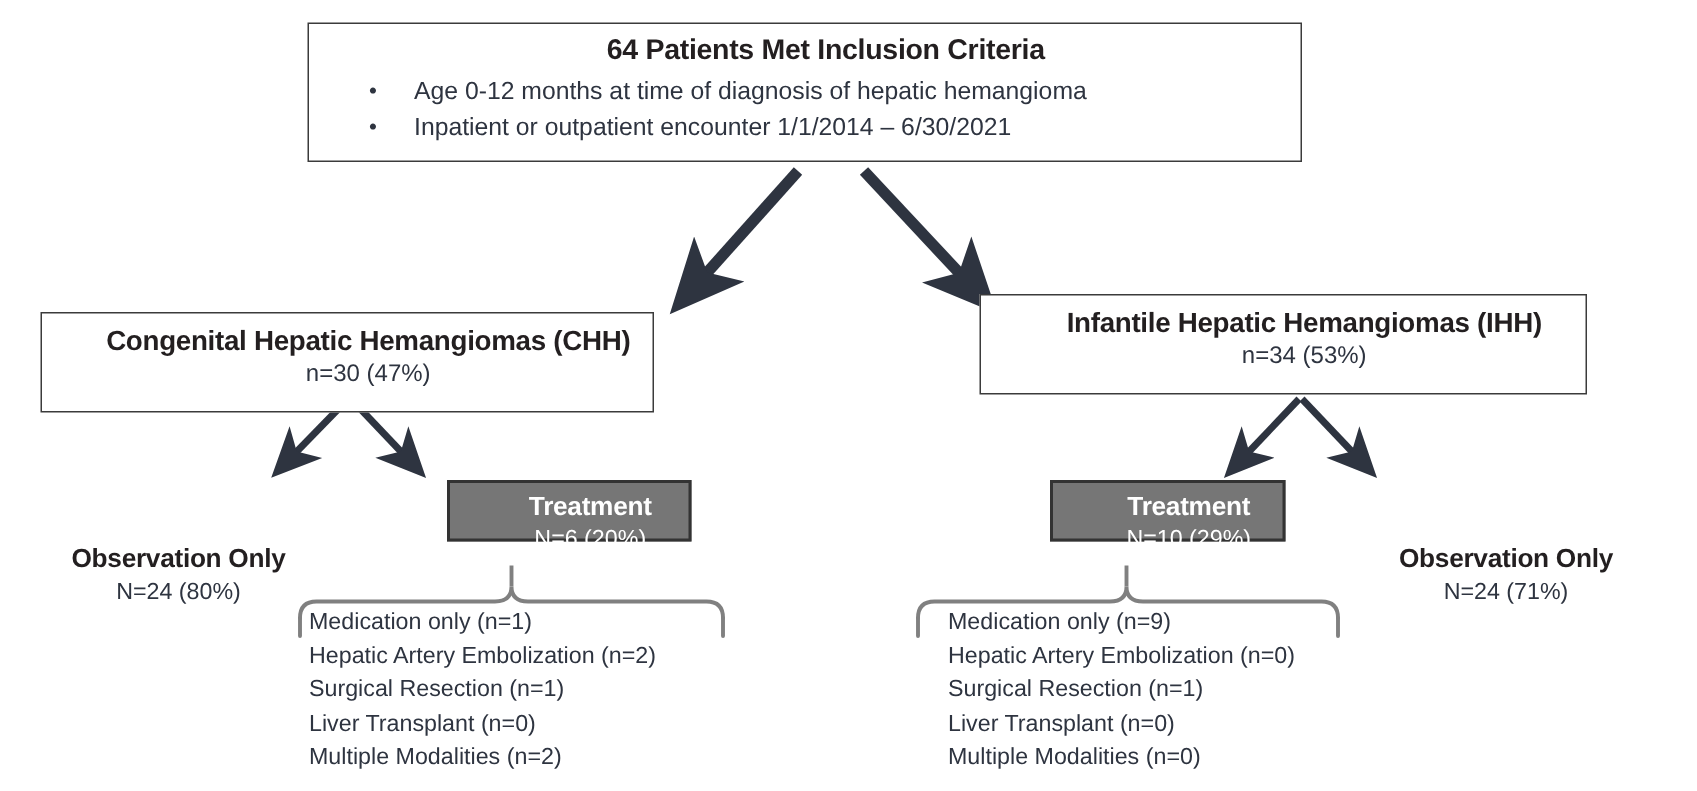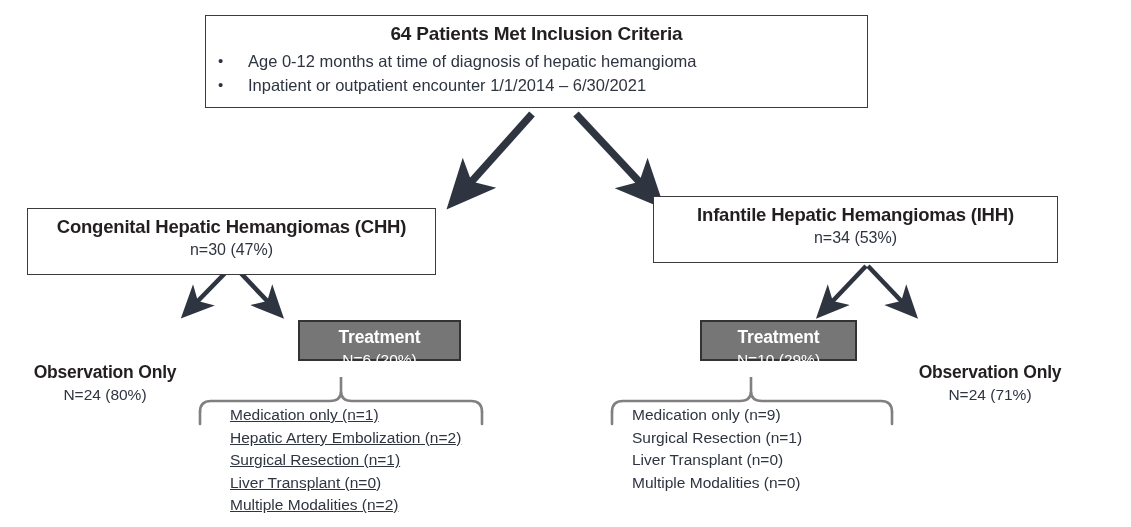--- a/index.html
+++ b/index.html
@@ -22,20 +22,21 @@
     top: 0;
     width: 1131px;
     height: 527px;
     pointer-events: none;
   }
 
   .node {
     position: absolute;
     box-sizing: border-box;
     text-align: center;
+    padding-left: 28px;
   }
 
   
   .box-top {
     left: 205px;
     top: 15px;
     width: 663px;
     height: 93px;
     border: 1.6px solid #3b3b3b;
     background: #ffffff;
@@ -141,21 +142,21 @@
     padding: 0;
     list-style: none;
     text-align: left;
   }
   .modality-list li {
     font-size: 15.5px;
     line-height: 22.5px;
     color: #2e3440;
     white-space: nowrap;
   }
-  .mod-left  { left: 230px; top: 404px; text-decoration: underline; }
+  .mod-left  { left: 206px; top: 404px; }
   .mod-right { left: 632px; top: 404px; }
 </style>
 </head>
 <body>
 
 <div id="canvas">
 
   <svg id="edges" viewBox="0 0 1131 527" xmlns="http://www.w3.org/2000/svg">
     <defs>
       <marker id="arrowThick" markerWidth="7" markerHeight="7" refX="3.1" refY="3.2" orient="auto" markerUnits="strokeWidth">
@@ -237,18 +238,19 @@
   <ul class="modality-list mod-left">
     <li>Medication only (n=1)</li>
     <li>Hepatic Artery Embolization  (n=2)</li>
     <li>Surgical Resection (n=1)</li>
     <li>Liver Transplant (n=0)</li>
     <li>Multiple Modalities (n=2)</li>
   </ul>
 
   <ul class="modality-list mod-right">
     <li>Medication only (n=9)</li>
+    <li>Hepatic Artery Embolization  (n=0)</li>
     <li>Surgical Resection (n=1)</li>
     <li>Liver Transplant (n=0)</li>
     <li>Multiple Modalities (n=0)</li>
   </ul>
 
 </div>
 
 </body></html>

